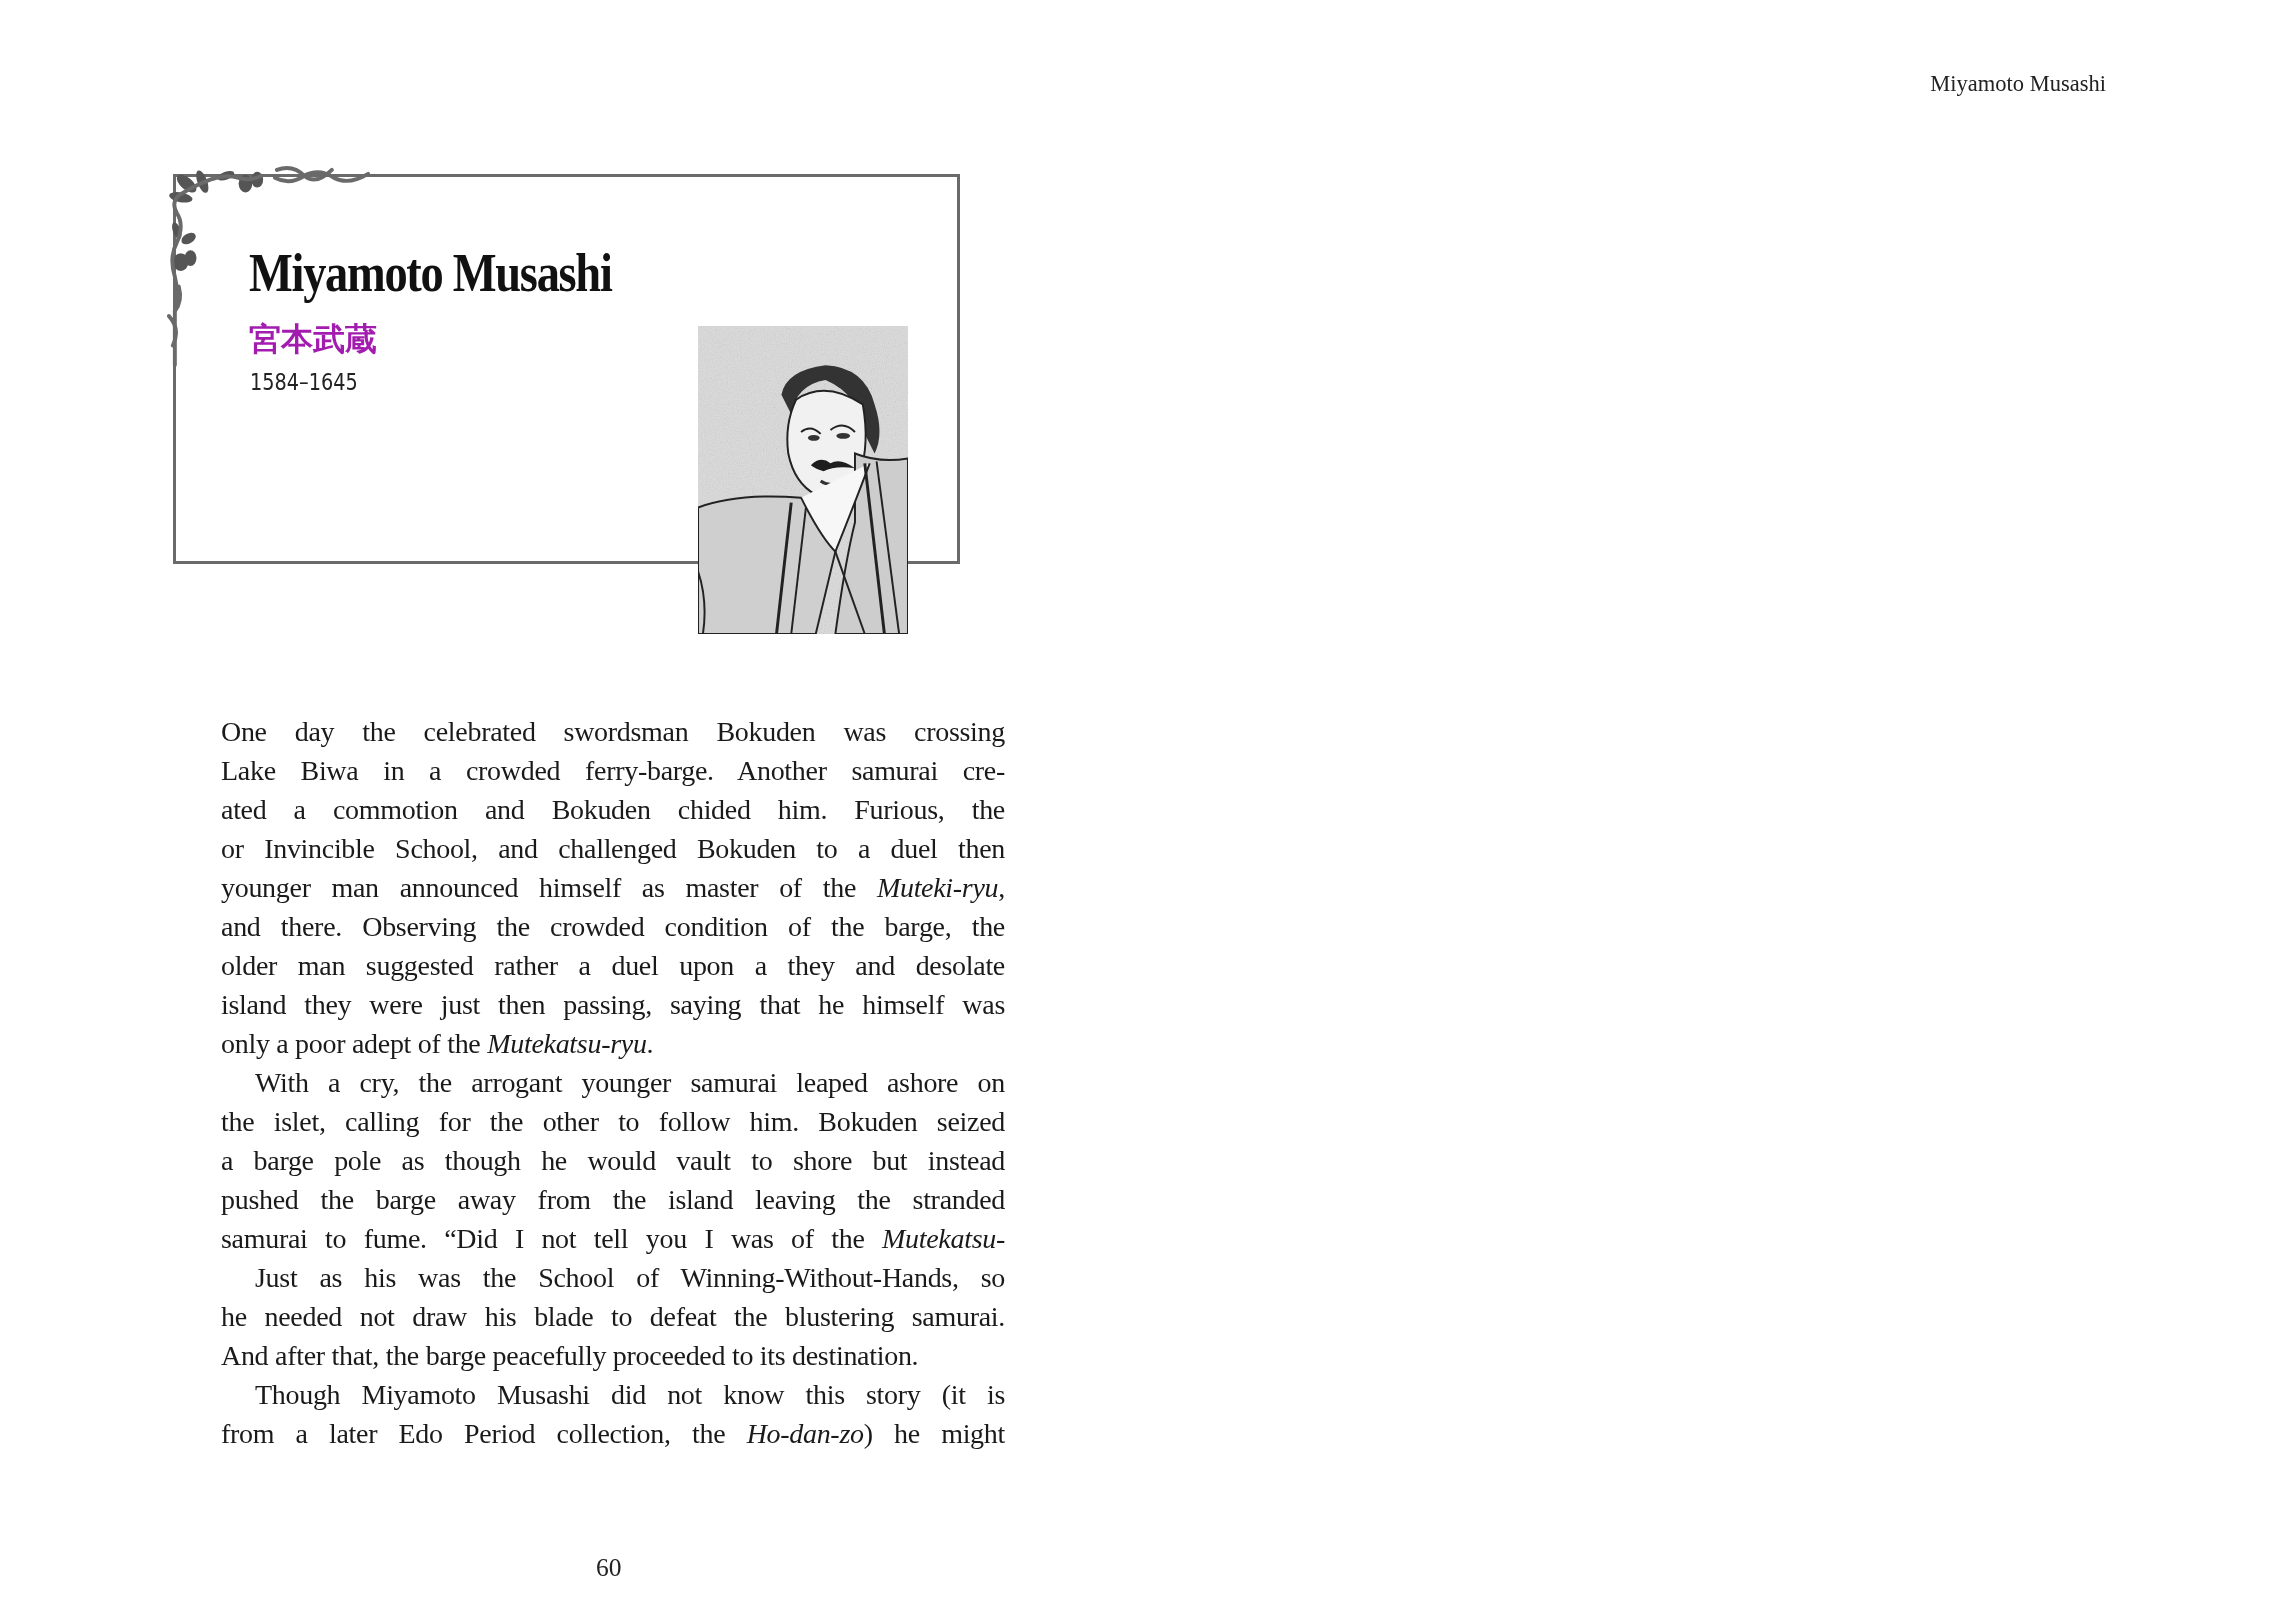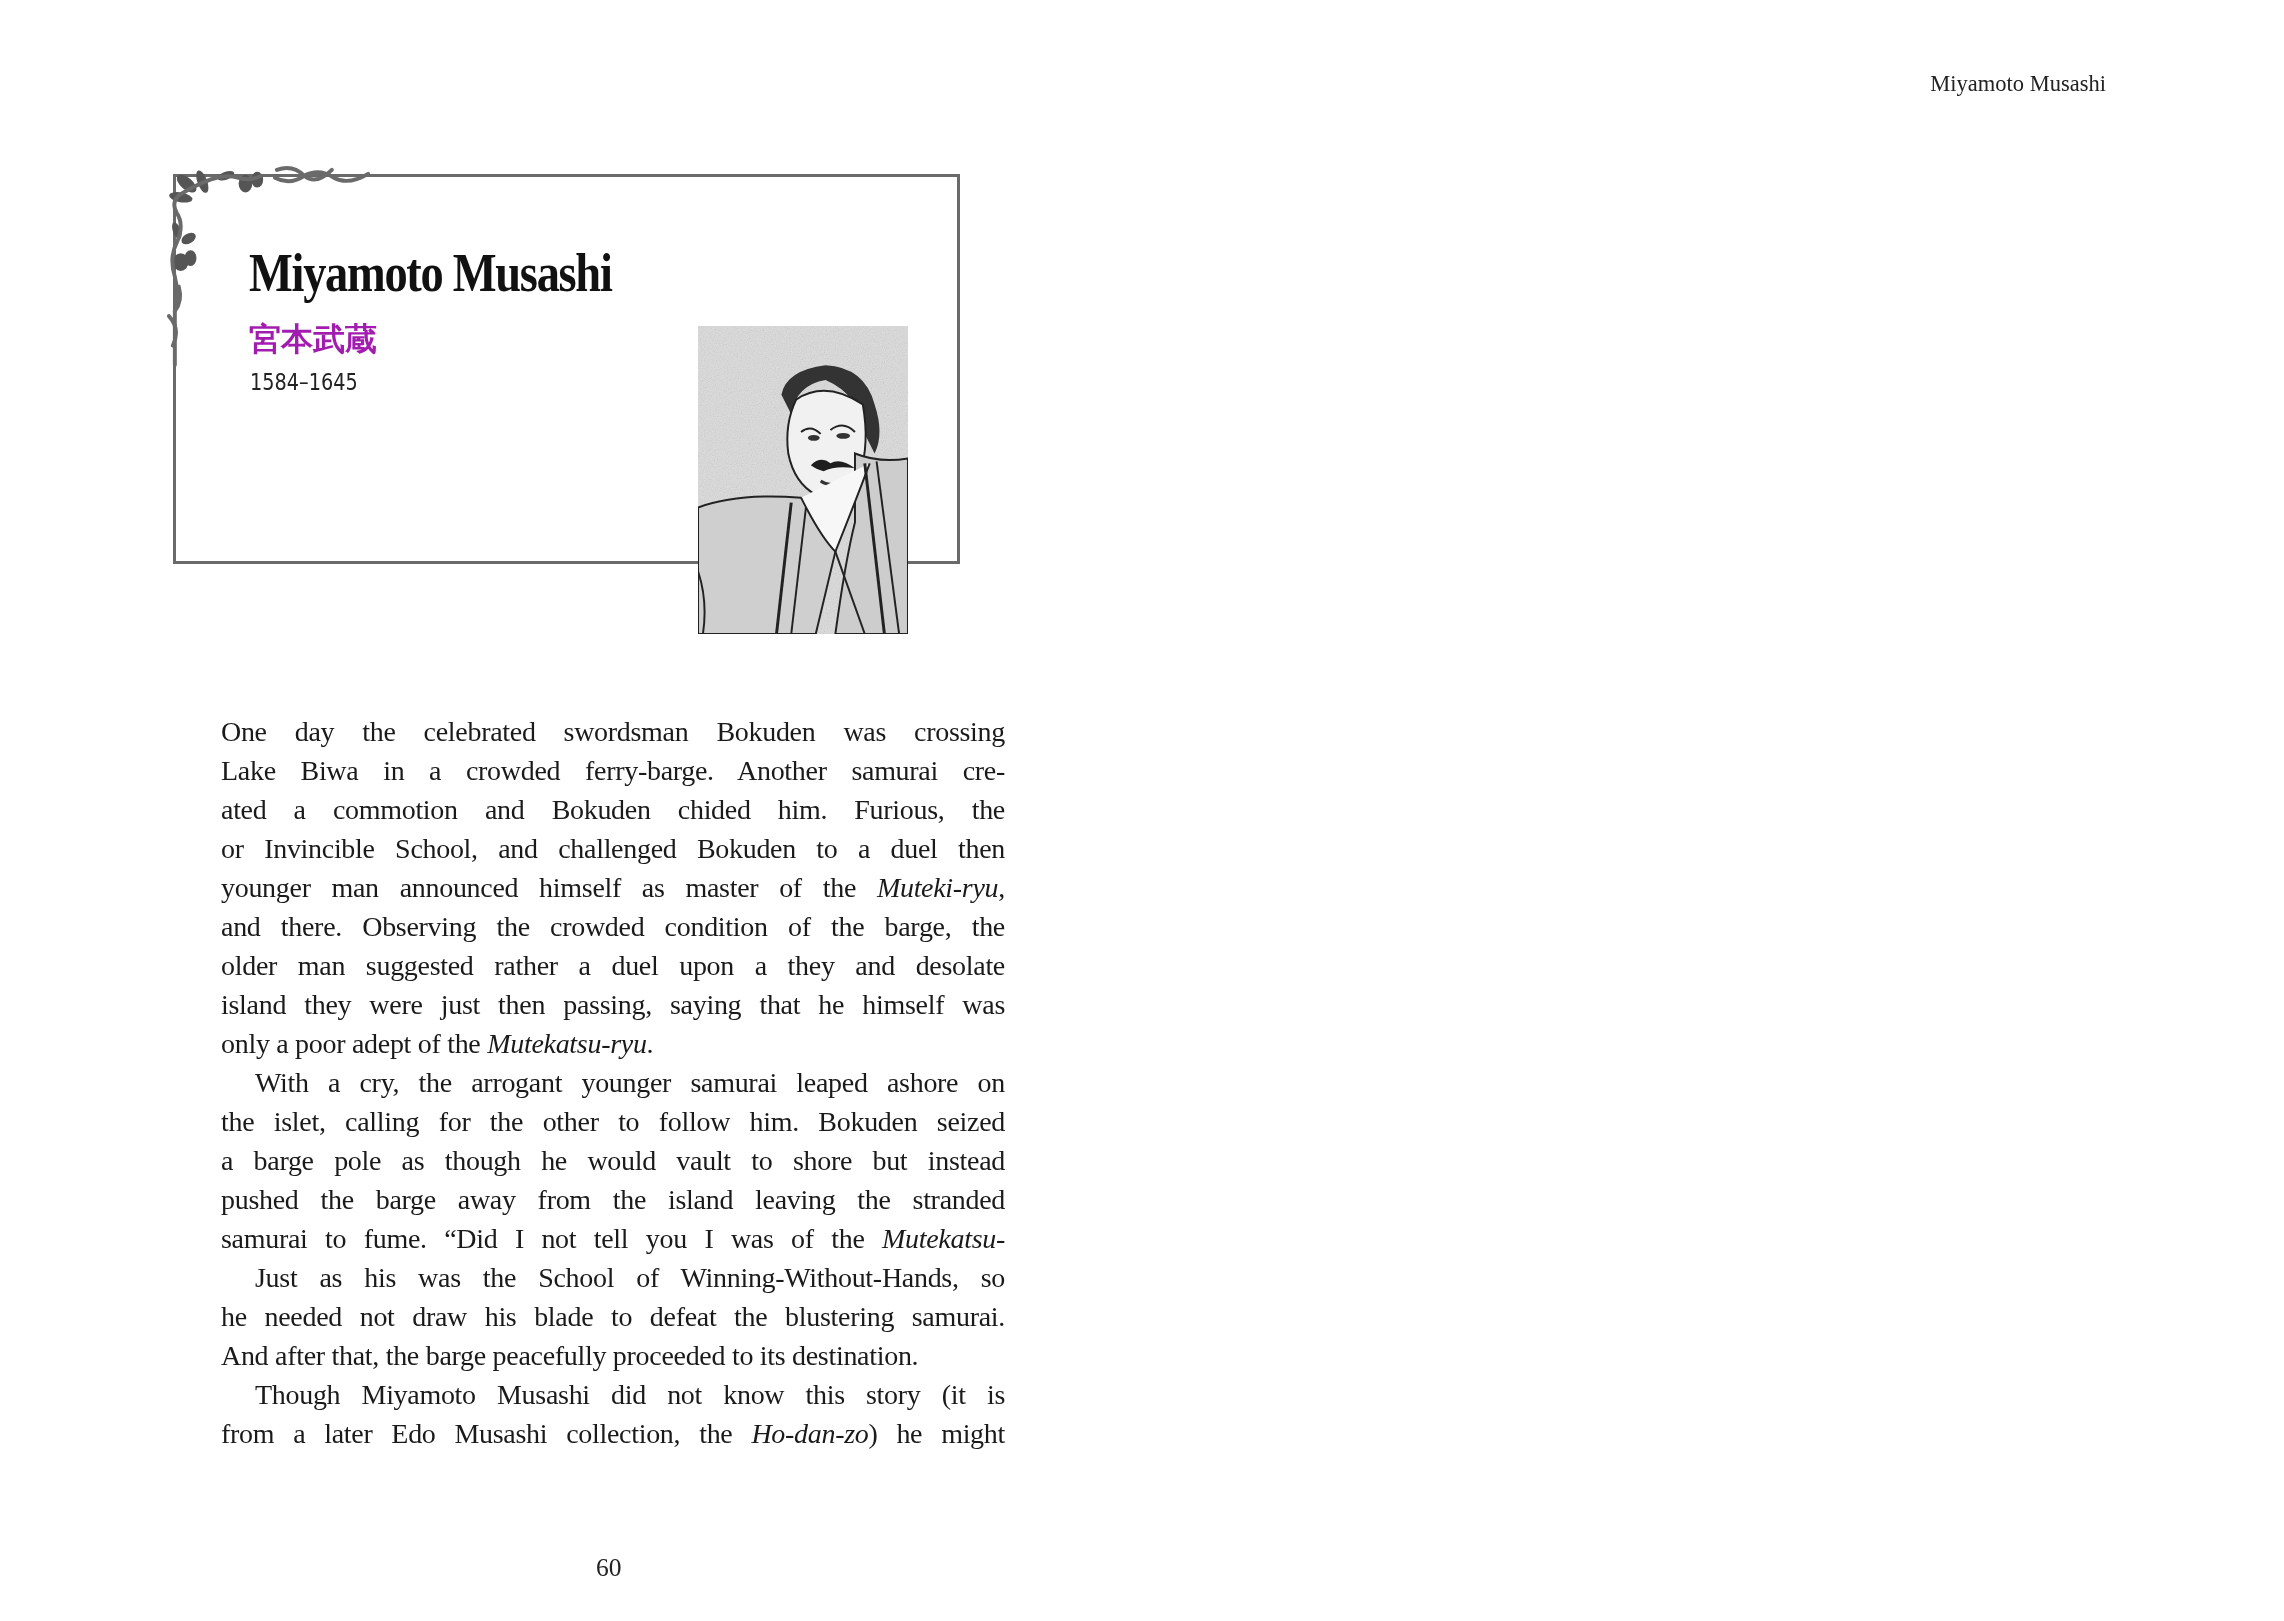--- a/index.html
+++ b/index.html
@@ -119,21 +119,21 @@
       <div class="line last"><span>only a poor adept of the </span><em>Mutekatsu-ryu</em><span>.</span></div>
       <div class="line indent"><span>With a cry, the arrogant younger samurai leaped ashore on</span></div>
       <div class="line"><span>the islet, calling for the other to follow him. Bokuden seized</span></div>
       <div class="line"><span>a barge pole as though he would vault to shore but instead</span></div>
       <div class="line"><span>pushed the barge away from the island leaving the stranded</span></div>
       <div class="line"><span>samurai to fume. “Did I not tell you I was of the </span><em>Mutekatsu-</em></div>
       <div class="line indent"><span>Just as his was the School of Winning-Without-Hands, so</span></div>
       <div class="line"><span>he needed not draw his blade to defeat the blustering samurai.</span></div>
       <div class="line last"><span>And after that, the barge peacefully proceeded to its destination.</span></div>
       <div class="line indent"><span>Though Miyamoto Musashi did not know this story (it is</span></div>
-      <div class="line"><span>from a later Edo Musashi collection, the </span><em>Ho-dan-zo</em><span>) he might</span></div>
+      <div class="line"><span>from a later Edo Period collection, the </span><em>Ho-dan-zo</em><span>) he might</span></div>
     </div>
 
   <div class="folio folio-left">60</div>
 </div>
 
 <div class="page page-right">
   <div class="running-header">Miyamoto Musashi</div>
 
 </div>
 

